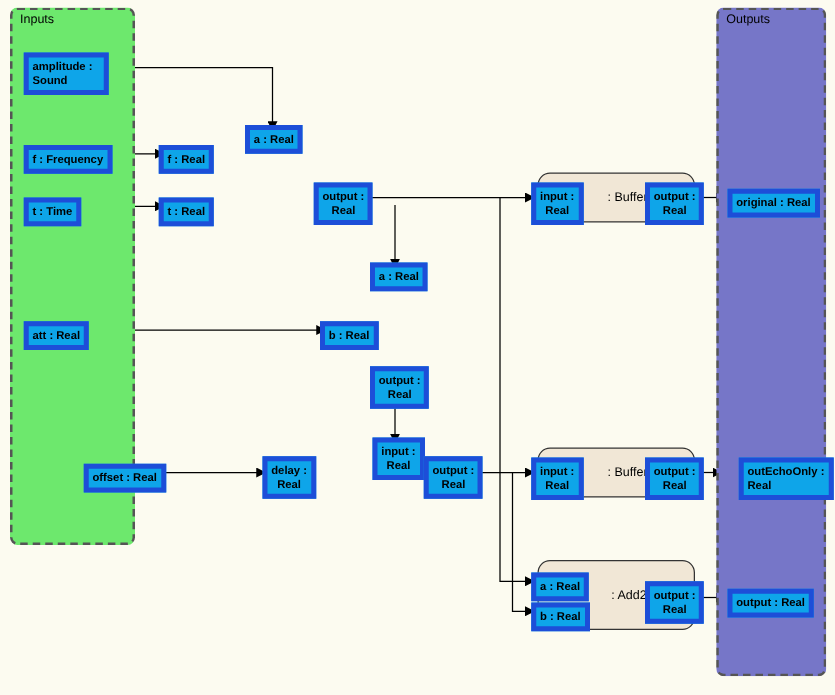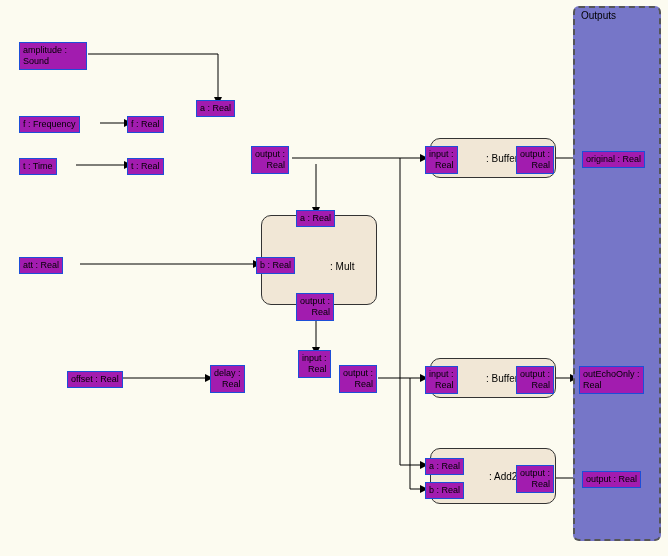--- a/index.html
+++ b/index.html
@@ -30,29 +30,30 @@
     left: 573px; top: 6px;
     width: 88px; height: 535px;
   }
   .panel-title {
     position: absolute;
     top: 2px; left: 6px;
     font-size: 10px;
   }
   .port {
     position: absolute;
-    background: #a21caf;
-    border: 1px solid #1d4ed8;
+    background: #0ea5e9;
+    border: 4px solid #1d4ed8;
     padding: 2px 3px;
     font-size: 9px;
     line-height: 11px;
     white-space: nowrap;
     text-align: left;
+    font-weight: bold;
   }
-  .port-center { text-align: right; }
+  .port-center { text-align: center; }
   .block {
     position: absolute;
     background: #f1e7d6;
     border: 1px solid #333;
     border-radius: 10px;
   }
   .block-label {
     position: absolute;
     font-size: 10px;
   }
@@ -102,44 +103,44 @@
 
     <line x1="556" y1="378" x2="577" y2="378" marker-end="url(#arrow)"></line>
 
     <polyline points="400,158 400,465 427,465" marker-end="url(#arrow)"></polyline>
 
     <polyline points="410,378 410,489 427,489" marker-end="url(#arrow)"></polyline>
 
     <line x1="556" y1="478" x2="580" y2="478" marker-end="url(#arrow)"></line>
   </svg>
 
+  <div class="panel panel-inputs">
+    <div class="panel-title">Inputs</div>
+  </div>
   <div class="port" style="left:19px; top:42px; width:68px; white-space:pre-line;">amplitude :
 Sound</div>
   <div class="port" style="left:19px; top:116px;">f : Frequency</div>
   <div class="port" style="left:19px; top:158px;">t : Time</div>
   <div class="port" style="left:19px; top:257px;">att : Real</div>
   <div class="port" style="left:19px; top:371px;margin-left:48px;">offset : Real</div>
 
   <div class="panel panel-outputs">
     <div class="panel-title">Outputs</div>
   </div>
   <div class="port" style="left:582px; top:151px;">original : Real</div>
-  <div class="port" style="left:579px; top:366px; white-space:pre-line;">outEchoOnly :
+  <div class="port" style="left:591px; top:366px; white-space:pre-line;">outEchoOnly :
 Real</div>
   <div class="port" style="left:582px; top:471px;">output : Real</div>
 
   <div class="port" style="left:127px; top:116px;">f : Real</div>
   <div class="port" style="left:127px; top:158px;">t : Real</div>
   <div class="port" style="left:196px; top:100px;">a : Real</div>
   <div class="port port-center" style="left:251px; top:146px; white-space:pre-line;">output :
 Real</div>
 
-  <div class="block" style="left:261px; top:215px; width:116px; height:90px;">
-    <div class="block-label" style="left:68px; top:45px;">: Mult</div>
-  </div>
   <div class="port" style="left:296px; top:210px;">a : Real</div>
   <div class="port" style="left:256px; top:257px;">b : Real</div>
   <div class="port port-center" style="left:296px; top:293px; white-space:pre-line;">output :
 Real</div>
 
   <div class="port port-center" style="left:210px; top:365px; white-space:pre-line;">delay :
 Real</div>
   <div class="port port-center" style="left:298px; top:350px; white-space:pre-line;">input :
 Real</div>
   <div class="port port-center" style="left:339px; top:365px; white-space:pre-line;">output :

